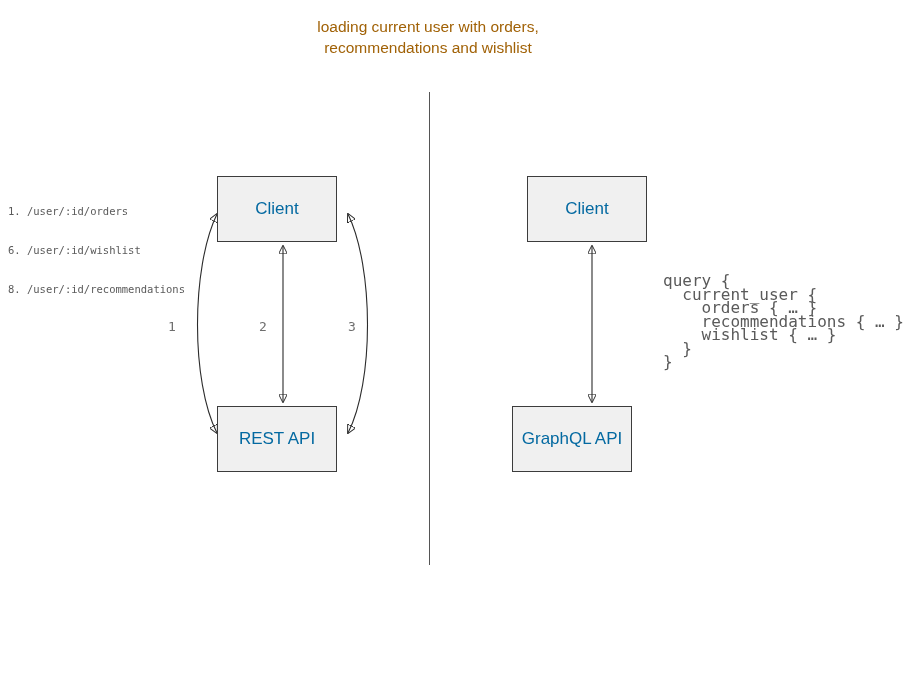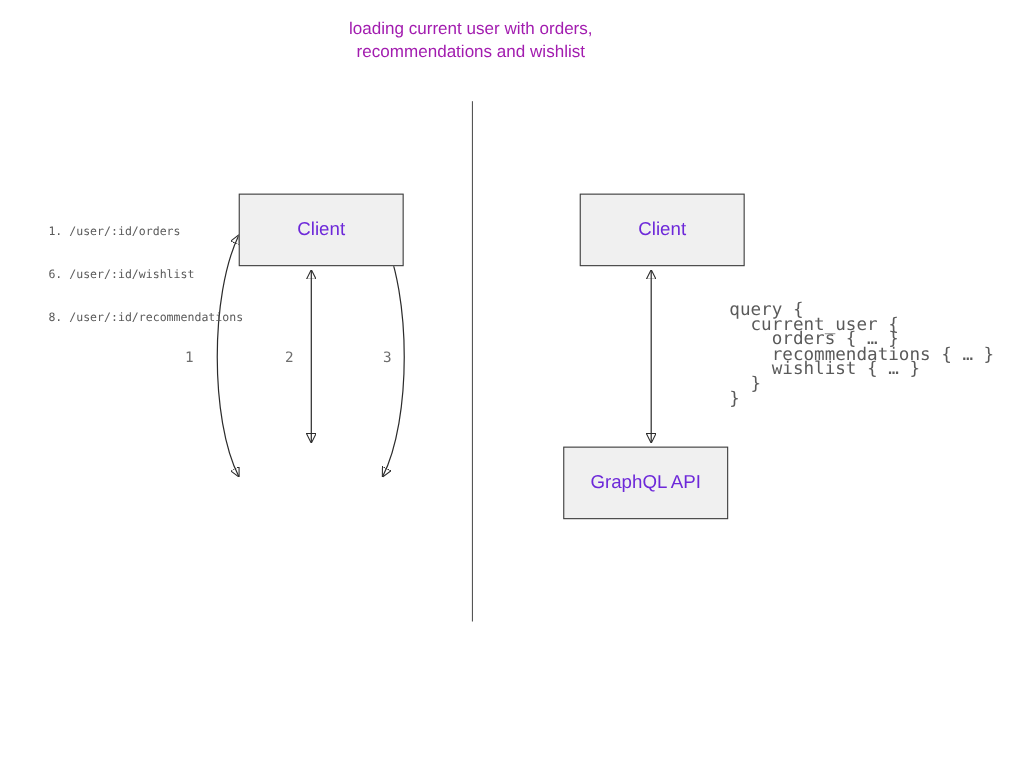--- a/index.html
+++ b/index.html
@@ -13,58 +13,57 @@
     overflow: hidden;
   }
   .title {
     position: absolute;
     left: 228px;
     top: 16px;
     width: 400px;
     text-align: center;
     font-size: 15.5px;
     line-height: 21px;
-    color: #a21caf;
+    color: #a16207;
   }
   .divider {
     position: absolute;
     left: 429px;
     top: 92px;
     width: 1px;
     height: 473px;
     background: #555555;
   }
   .node-box {
     position: absolute;
-    width: 150px;
+    width: 120px;
     height: 66px;
     background: #f0f0f0;
     border: 1px solid #3c3c3c;
     display: flex;
     align-items: center;
     justify-content: center;
     font-size: 17px;
-    color: #6d28d9;
+    color: #0369a1;
   }
   .box-client-left  { left: 217px; top: 176px; }
   .box-rest         { left: 217px; top: 406px; }
   .box-client-right { left: 527px; top: 176px; }
   .box-graphql      { left: 512px; top: 406px; }
   .mono {
     font-family: "DejaVu Sans Mono", "Liberation Mono", monospace;
     color: #5a5a5a;
   }
   .endpoint-list {
     position: absolute;
     left: 8px;
     top: 179px;
     font-size: 10.5px;
     line-height: 13px;
     white-space: pre;
-    margin-left: 36px;
   }
   .query-block {
     position: absolute;
     left: 663px;
     top: 274px;
     font-size: 16px;
     line-height: 13.5px;
     white-space: pre;
   }
   .arrow-label {
@@ -113,20 +112,23 @@
   <div class="endpoint-list mono">
     <div>1. /user/:id/orders</div>
     <div>6. /user/:id/wishlist</div>
     <div>8. /user/:id/recommendations</div>
   </div>
 
   <div class="node-box box-client-left">
     <span>Client</span>
   </div>
 
+  <div class="node-box box-rest">
+    <span>REST API</span>
+  </div>
 
   <span class="arrow-label lbl-1">1</span>
   <span class="arrow-label lbl-2">2</span>
   <span class="arrow-label lbl-3">3</span>
 
   <div class="node-box box-client-right">
     <span>Client</span>
   </div>
 
   <div class="node-box box-graphql">

